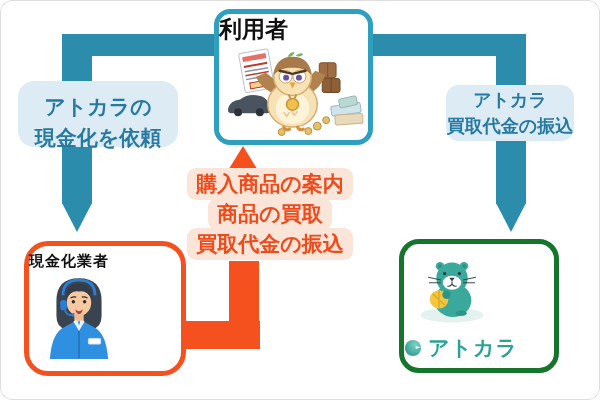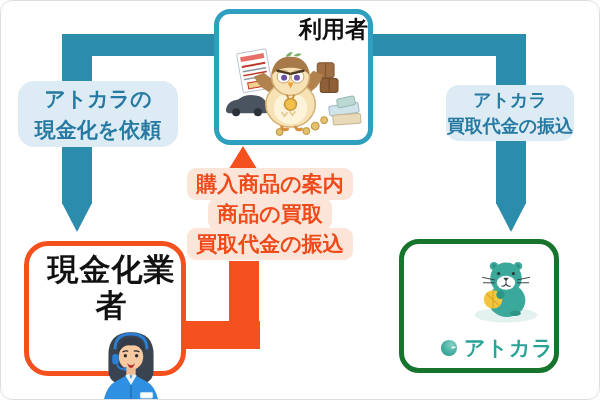--- a/index.html
+++ b/index.html
@@ -13,30 +13,30 @@
     border-radius:12px;overflow:hidden;}
   .bar{position:absolute;z-index:1;}
   .bar.teal{background:var(--teal,#2b8cac);}
   .bar.orange{background:var(--orange,#f4511e);}
   .head-down{position:absolute;width:0;height:0;z-index:1;
     border-left:15px solid transparent;border-right:15px solid transparent;
     border-top:29px solid var(--teal,#2b8cac);}
   .head-up{position:absolute;width:0;height:0;z-index:1;
     border-left:16px solid transparent;border-right:16px solid transparent;
     border-bottom:26px solid var(--orange,#f4511e);}
-  .node{position:absolute;background:#fff;z-index:2;display:flex;flex-direction:column;align-items:flex-end;padding-left:13px;}
+  .node{position:absolute;background:#fff;z-index:2;display:flex;flex-direction:column;align-items:flex-start;}
   .user-box{left:213px;top:8px;width:159px;height:136px;border:5px solid var(--teal-border,#2f9fc0);border-radius:16px;}
   .cash-box{left:23px;top:240px;width:162px;height:135px;border:5px solid var(--orange,#f4511e);border-radius:24px;}
   .atokara-box{left:398px;top:238px;width:160px;height:134px;border:5px solid var(--green,#17742c);border-radius:20px;}
   .node-title{font-weight:700;color:#111;text-align:center;line-height:1.15;}
   .user-box .node-title{font-size:23px;margin-top:2px;}
-  .cash-box .node-title{font-size:31px;margin-top:6px;letter-spacing:1px;}
+  .cash-box .node-title{font-size:15px;margin-top:6px;letter-spacing:1px;}
   .bubble{position:absolute;background:var(--bubble-bg,#dcebf4);color:var(--bubble-text,#2679a1);
     font-weight:700;text-align:center;z-index:3;border-radius:16px;}
-  .bubble-left{left:17px;top:80px;width:160px;height:66px;font-size:21px;line-height:31px;padding-top:2px;}
+  .bubble-left{left:17px;top:80px;width:160px;height:66px;font-size:21px;line-height:31px;padding-top:10px;}
   .bubble-right{left:445px;top:84px;width:128px;height:56px;font-size:18px;line-height:26px;padding-top:2px;border-radius:13px;}
   .center-label{position:absolute;left:186px;top:169px;width:166px;z-index:3;
     display:flex;flex-direction:column;align-items:center;}
   .pill{background:var(--pink-bg,#fbe5d8);color:var(--orange-text,#ef4a1a);font-weight:700;
     font-size:21px;line-height:30px;padding:1px 9px;border-radius:9px;margin-top:-2px;white-space:nowrap;}
   .owl-wrap{width:151px;height:94px;margin-top:1px;}
   .woman-wrap{width:100px;height:94px;margin-top:-2px;}
   .otter-wrap{width:96px;height:72px;margin-top:12px;}
   .logo-row{display:flex;align-items:center;gap:6px;margin-top:6px;}
   .logo-dot{width:18px;height:18px;display:inline-block;}

